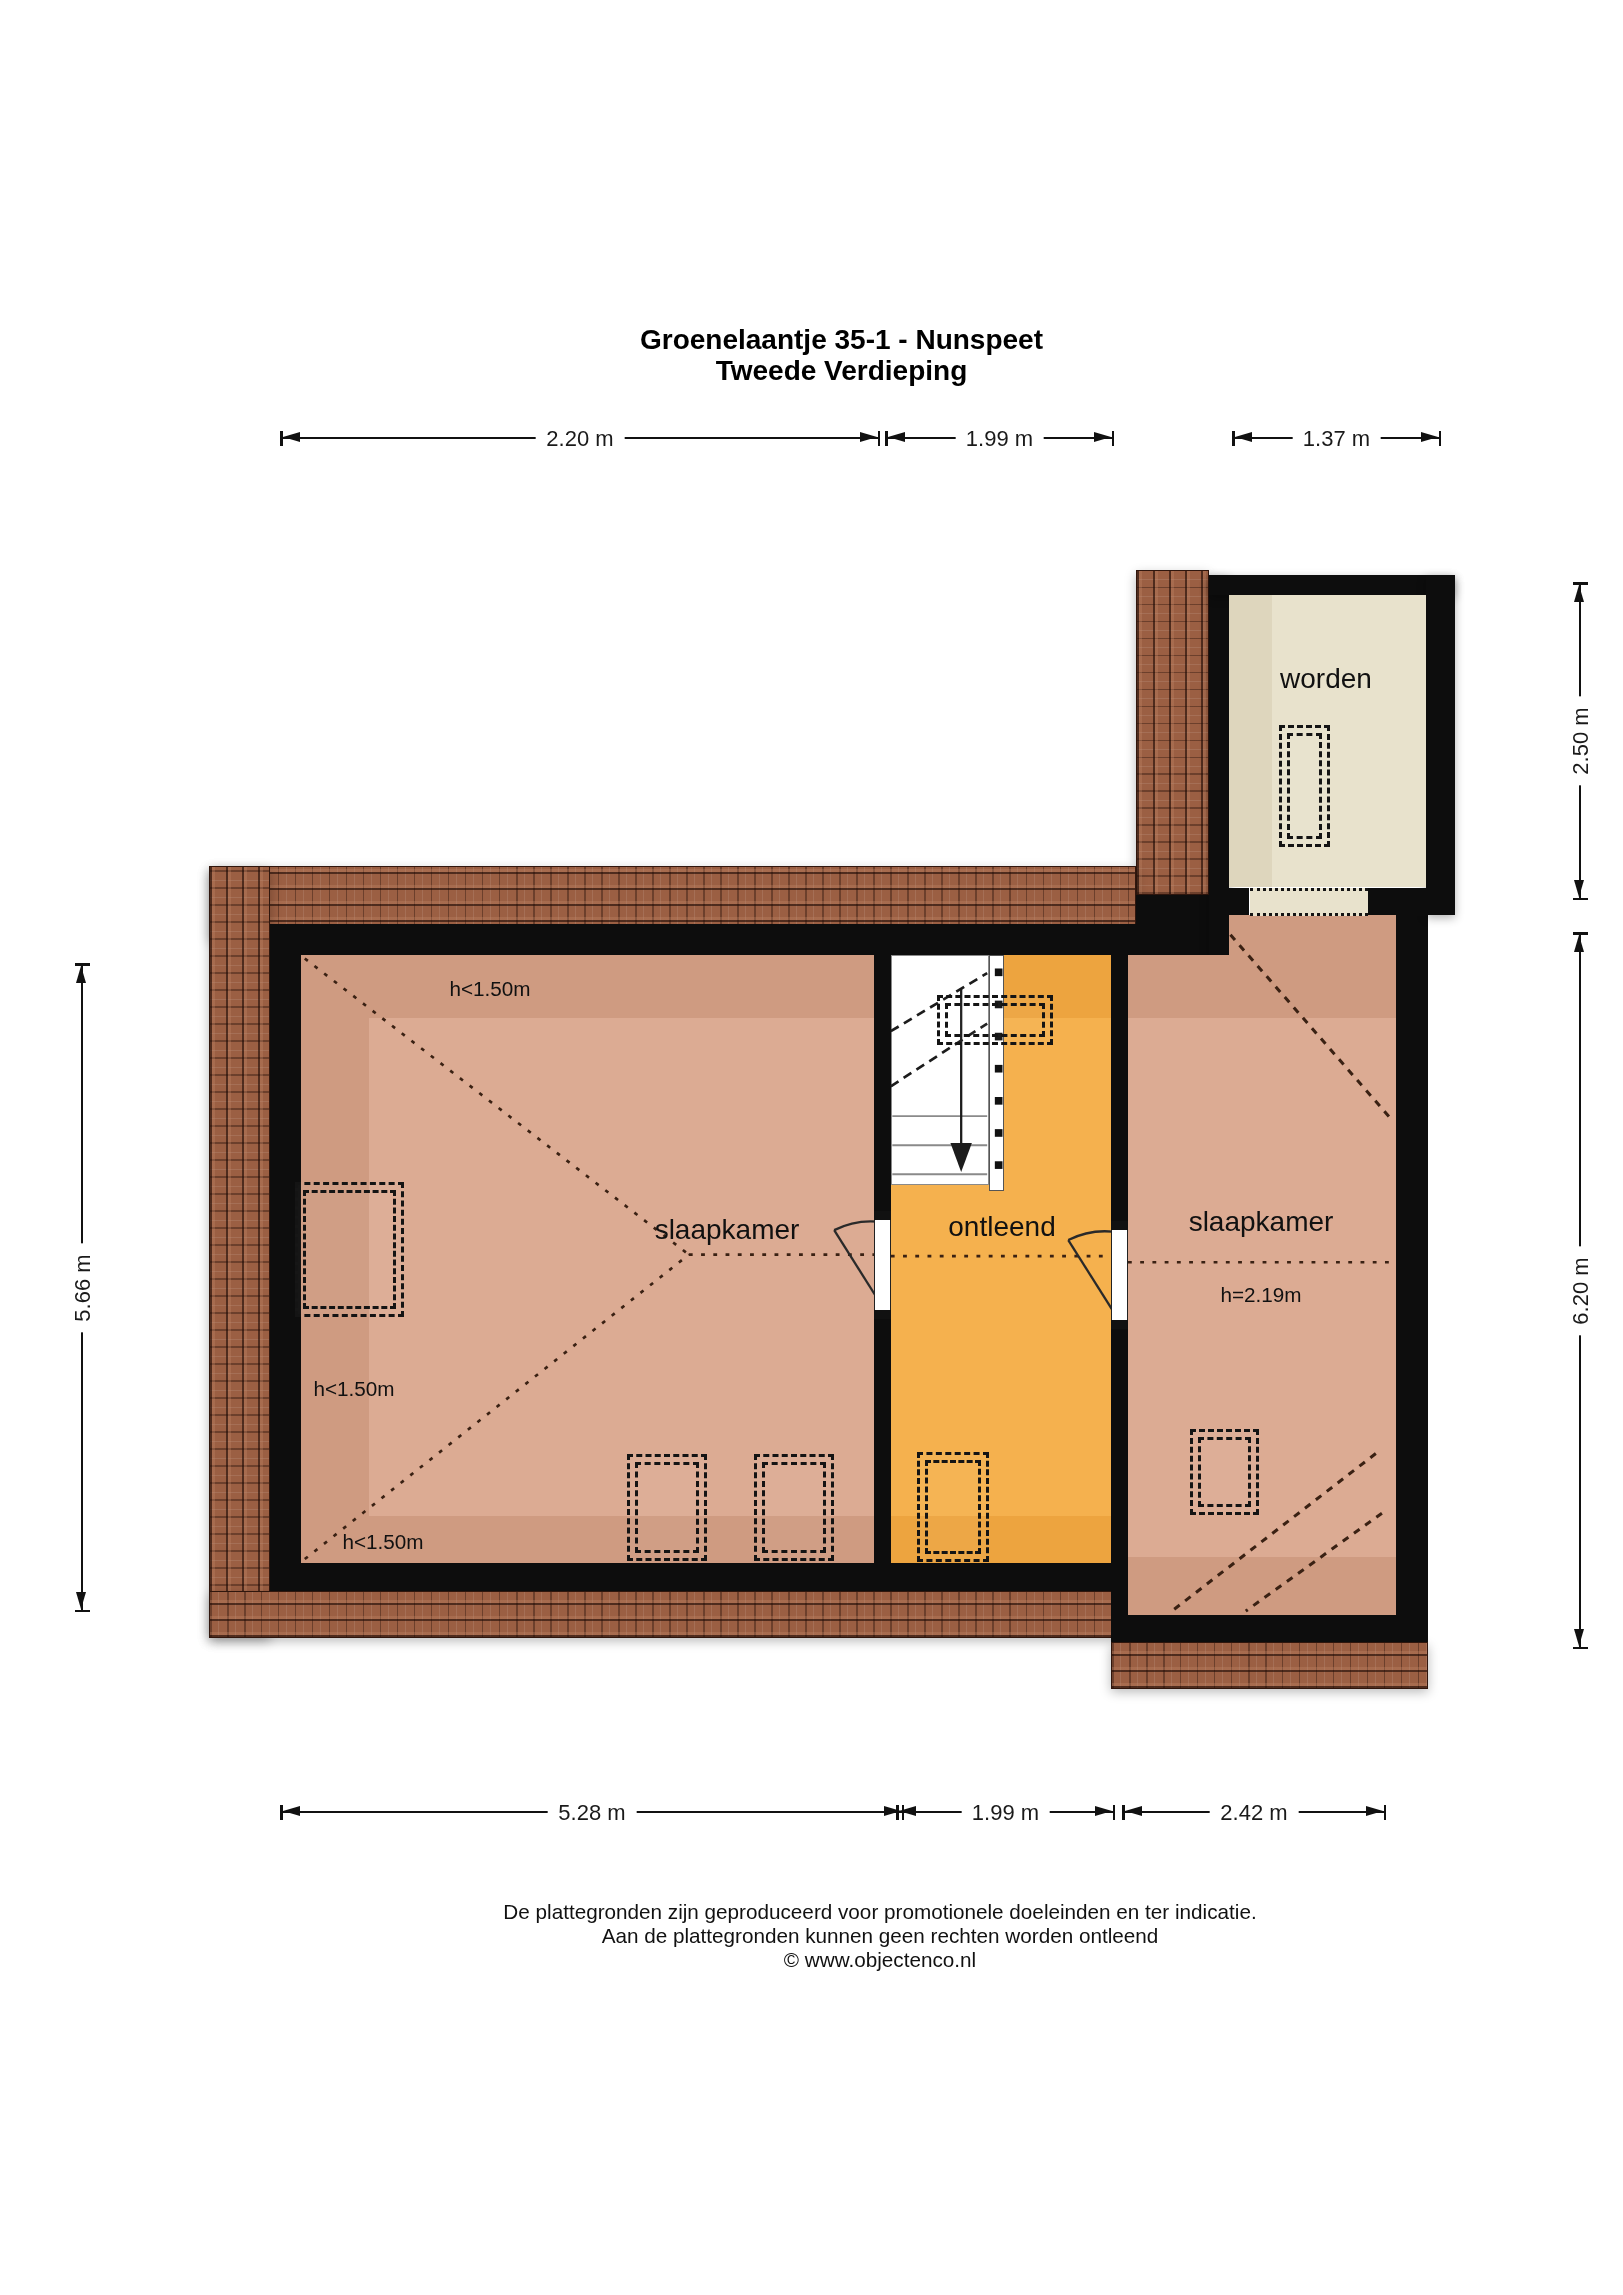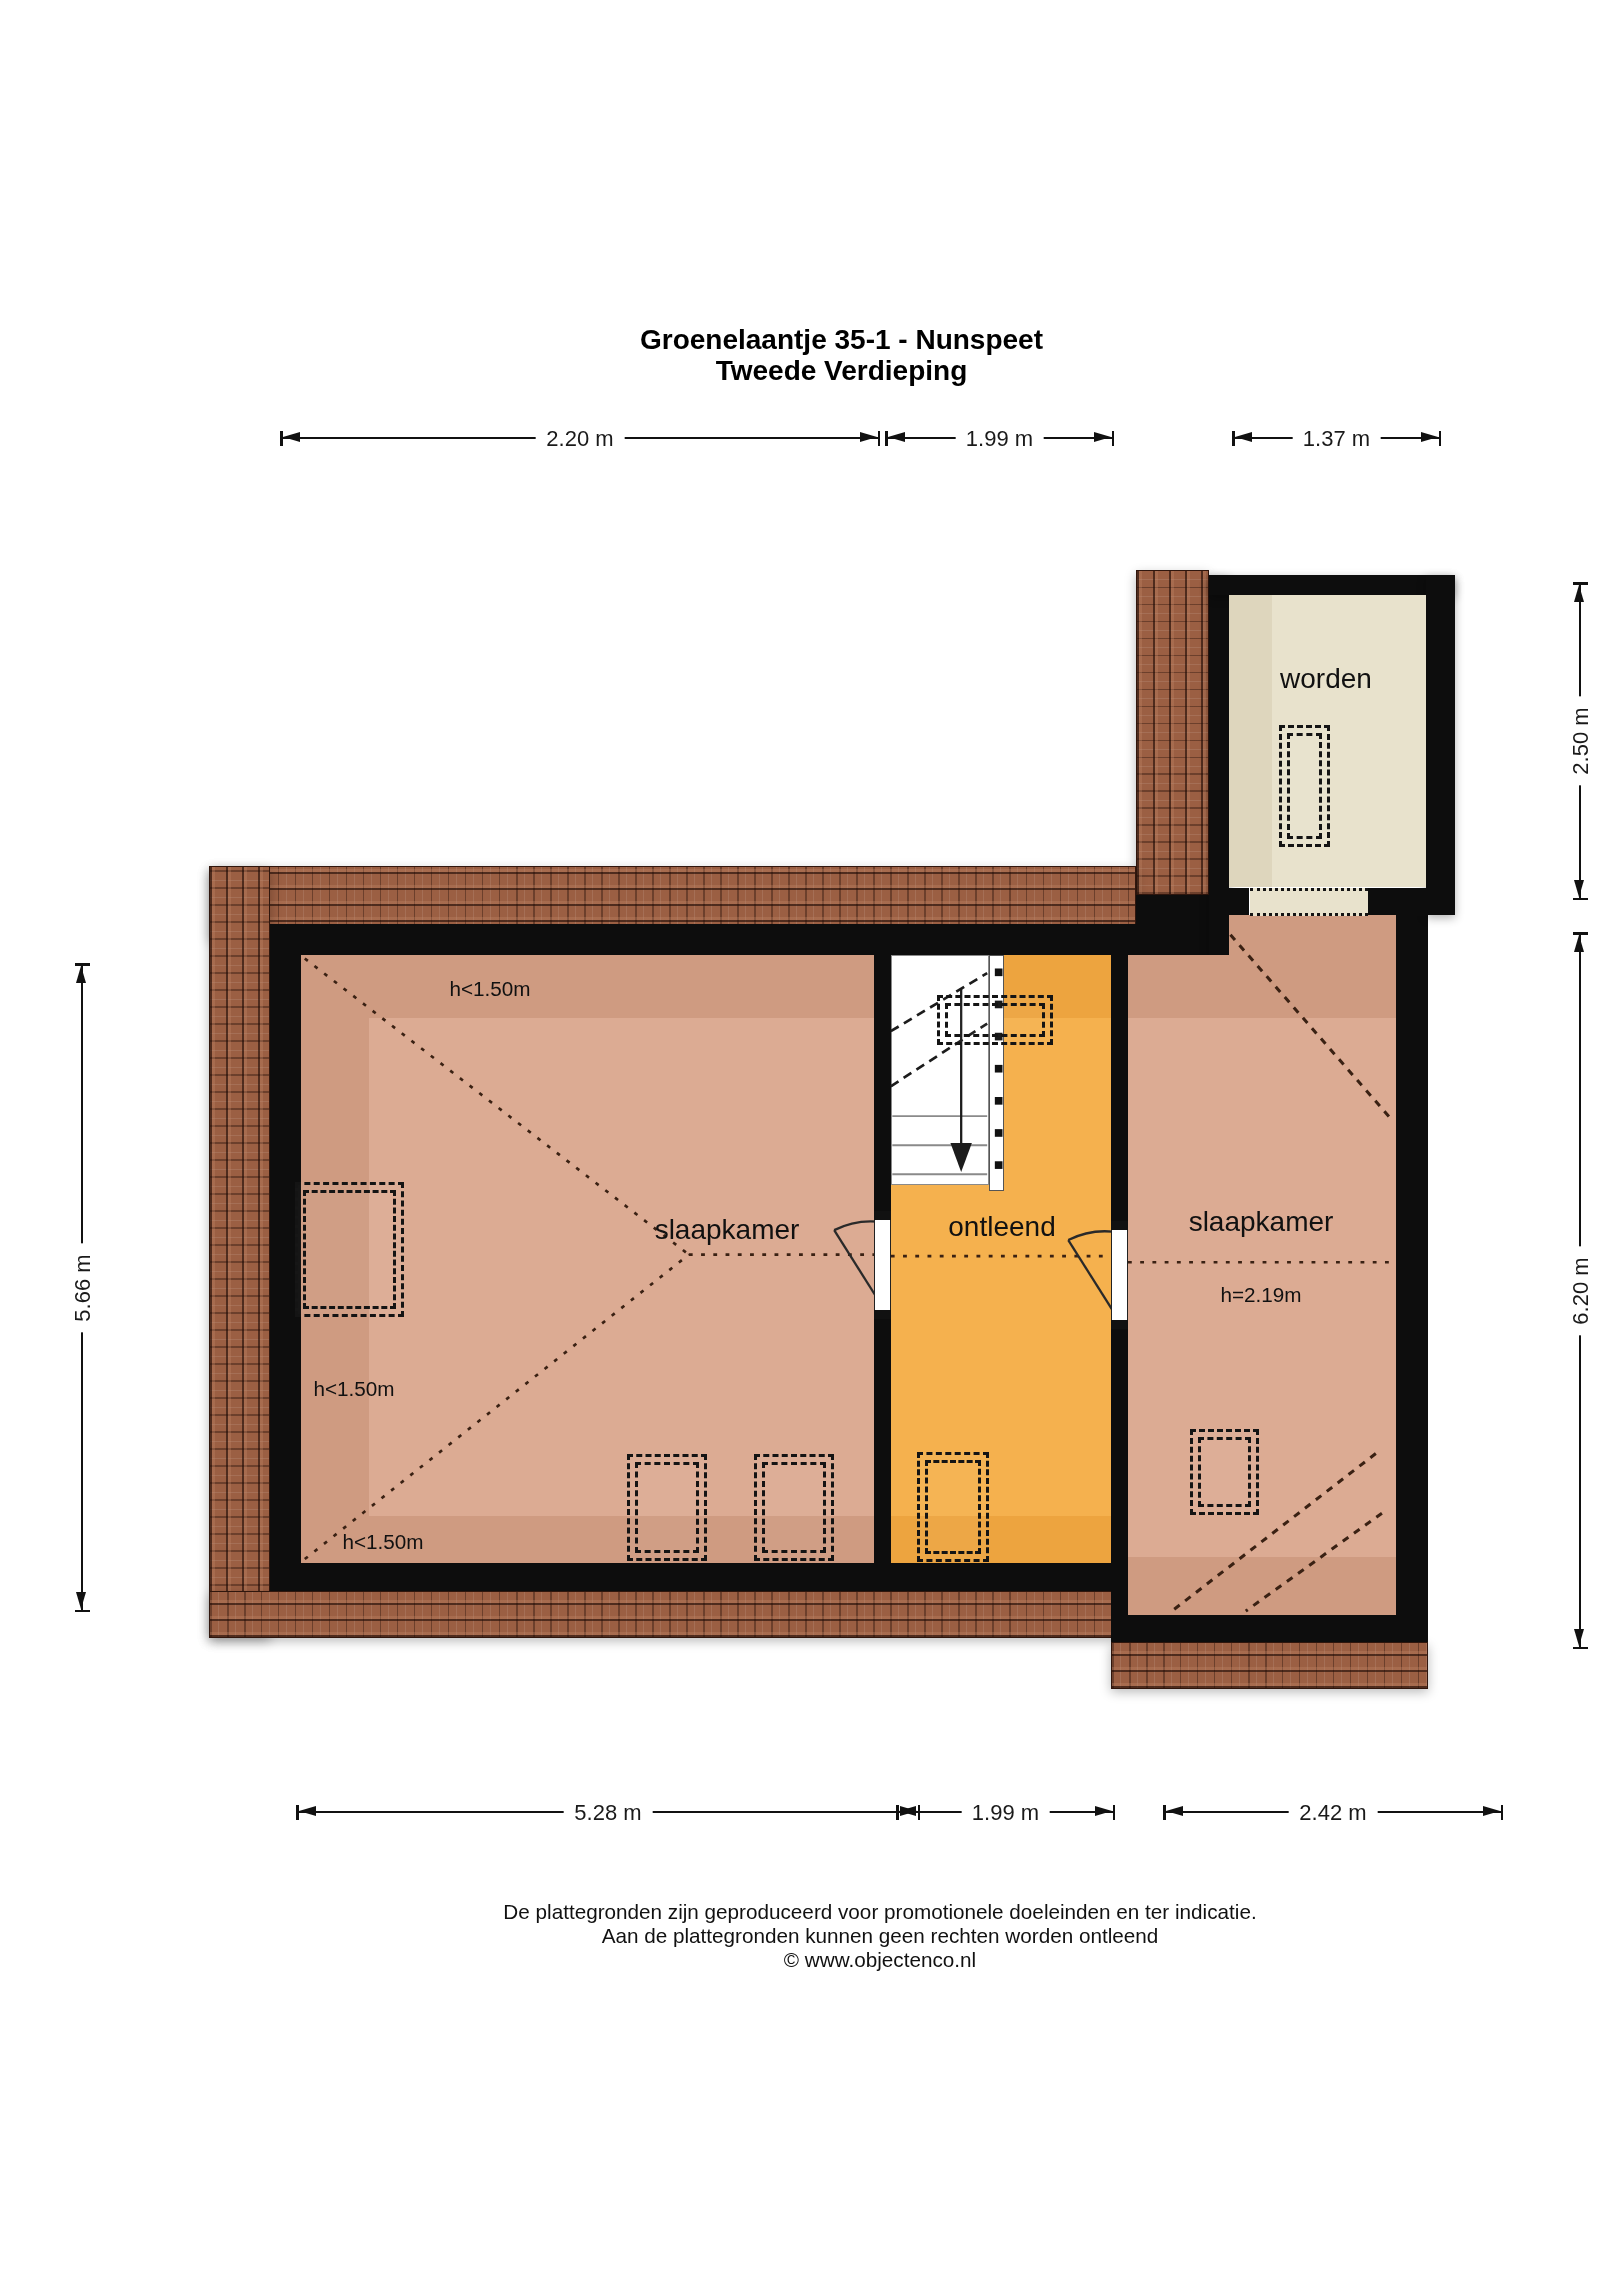--- a/index.html
+++ b/index.html
@@ -204,37 +204,37 @@
   </div>
   <div class="hdim" style="left:1233px;top:427px;width:207px">
     <div class="tick l"></div>
       <div class="tick r"></div>
       <div class="line"></div>
       <div class="ah l"></div>
       <div class="ah r"></div>
     <span class="dlabel">1.37 m</span>
   </div>
 
-  <div class="hdim" style="left:297px;top:1801px;width:622px">
+  <div class="hdim" style="left:281px;top:1801px;width:622px">
     <div class="tick l"></div>
       <div class="tick r"></div>
       <div class="line"></div>
       <div class="ah l"></div>
       <div class="ah r"></div>
     <span class="dlabel">5.28 m</span>
   </div>
   <div class="hdim" style="left:897px;top:1801px;width:217px">
     <div class="tick l"></div>
       <div class="tick r"></div>
       <div class="line"></div>
       <div class="ah l"></div>
       <div class="ah r"></div>
     <span class="dlabel">1.99 m</span>
   </div>
-  <div class="hdim" style="left:1164px;top:1801px;width:338px">
+  <div class="hdim" style="left:1123px;top:1801px;width:262px">
     <div class="tick l"></div>
       <div class="tick r"></div>
       <div class="line"></div>
       <div class="ah l"></div>
       <div class="ah r"></div>
     <span class="dlabel">2.42 m</span>
   </div>
 
   <div class="vdim" style="left:71px;top:964px;height:647px">
     <div class="tick t"></div>

